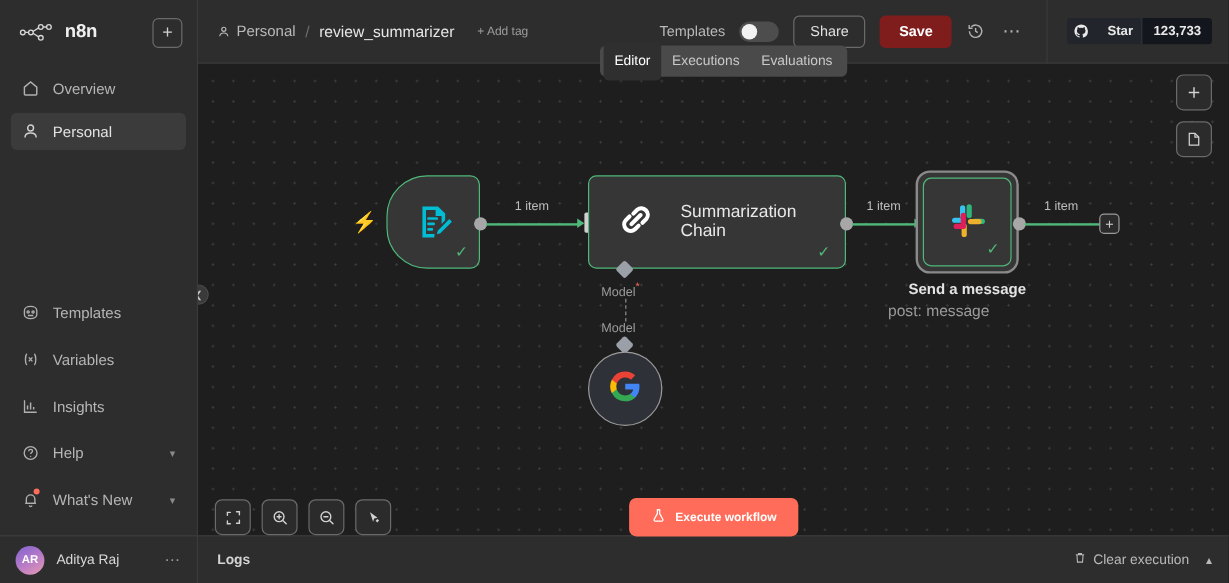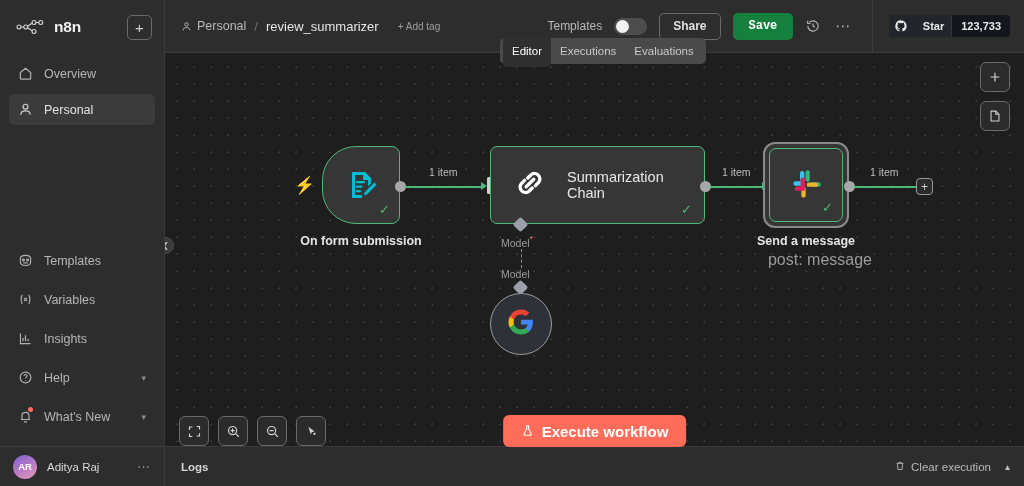--- a/index.html
+++ b/index.html
@@ -99,26 +99,26 @@
     position: relative; cursor: pointer;
   }
   .toggle .knob {
     position: absolute; top: 2px; left: 2px;
     width: 13px; height: 13px; border-radius: 50%; background: #f2f2f2;
   }
   .btn-share {
     height: 27px; padding: 0 13px; border-radius: 5px;
     border: 1px solid #6a6a6a; background: transparent; color: #e0e0e0;
     font-size: 12px; cursor: pointer; font-family: inherit;
-    display: flex; align-items: center; font-weight: bold;
+    display: flex; align-items: center;
   }
   .btn-save {
     height: 27px; padding: 0 16px; border-radius: 5px; border: none;
-    background: #15803d; color: #fff; font-size: 12px; font-weight: bold;
-    cursor: pointer; font-family: Liberation Mono, monospace;
+    background: #7f1d1d; color: #fff; font-size: 12px; font-weight: bold;
+    cursor: pointer; font-family: Liberation Sans, sans-serif;
     display: flex; align-items: center;
   }
   .hdr-icon { color: #b3b3b3; cursor: pointer; display: flex; align-items: center; }
   .hdr-dots { color: #b3b3b3; font-size: 15px; letter-spacing: 1.5px; cursor: pointer; padding: 0 2px; }
   .hdr-sep { width: 1px; height: 53px; background: #3a3a3a; margin: 0 4px 0 6px; }
   .gh-star {
     display: flex; align-items: stretch; height: 22px;
     border-radius: 3px; overflow: hidden; cursor: pointer;
   }
   .gh-left {
@@ -174,22 +174,22 @@
     color: #d2d2d2; cursor: pointer;
   }
 
   
   .node-label {
     position: absolute; text-align: center;
     color: #e4e4e4; font-size: 12.5px; font-weight: bold;
     line-height: 15px; white-space: nowrap;
   }
   .node-sub {
-    position: absolute; text-align: right;
-    color: #9b9b9b; font-size: 16px; white-space: nowrap;
+    position: absolute; text-align: left;
+    color: #9b9b9b; font-size: 13px; white-space: nowrap;
   }
 
   .node-form {
     position: absolute; left: 157px; top: 93px;
     width: 78px; height: 78px;
     background: #363636;
     border: 1.5px solid #4fb87a;
     border-radius: 34px 8px 8px 34px;
     cursor: pointer;
   }
@@ -276,21 +276,21 @@
   .btool {
     width: 30px; height: 30px; border-radius: 6px;
     border: 1px solid #6a6a6a; background: #2b2b2b;
     display: flex; align-items: center; justify-content: center;
     color: #d2d2d2; cursor: pointer;
   }
   .exec-btn {
     position: absolute; left: 50%; transform: translateX(-50%);
     bottom: 11px;
     height: 32px; padding: 0 18px; border-radius: 6px; border: none;
-    background: #ff6d5a; color: #fff; font-size: 15px; font-weight: bold;
+    background: #ff6d5a; color: #fff; font-size: 10px; font-weight: bold;
     display: flex; align-items: center; gap: 8px;
     cursor: pointer; font-family: inherit; z-index: 15;
   }
 
   
   .logs-bar {
     position: absolute; left: 0; right: 0; bottom: 0; height: 40px;
     background: #2d2d2d; border-top: 1px solid #3a3a3a;
     display: flex; align-items: center; padding: 0 14px 0 16px;
   }
@@ -487,21 +487,20 @@
           <svg viewBox="0 0 32 32" width="32" height="32" fill="#00bcd4">
             <path d="M5 3h13l6 6v5.6l-3 3V11h-5V6H8v20h7.2l-.3 3H5z"></path>
             <rect x="9" y="12" width="9" height="2.2" rx="1"></rect>
             <rect x="9" y="16.5" width="6.5" height="2.2" rx="1"></rect>
             <rect x="9" y="21" width="5" height="2.2" rx="1"></rect>
             <path d="M27.4 13.6l2.2 2.2-9.6 9.6-3 .8.8-3z"></path>
           </svg>
         </span>
         <span class="node-check" style="right:9px; bottom:7px;">✓</span>
       </div>
-      <div class="node-label" style="left:120px; top:181px; width:152px;">On form submission</div>
       <div class="dot-out" style="left:230px; top:128px;"></div>
 
       <div class="conn" style="left:240px; top:133px; width:78px;"></div>
       <div class="arrow-g" style="left:316px; top:129px;"></div>
       <div class="item-lbl" style="left:261px; top:113px;">1 item</div>
       <div class="port-in" style="left:322px; top:124px;"></div>
 
       <div class="node-chain">
         <span>
           <svg viewBox="0 0 34 34" width="34" height="34" fill="none" stroke="#ffffff" stroke-width="3.4" stroke-linecap="round">

